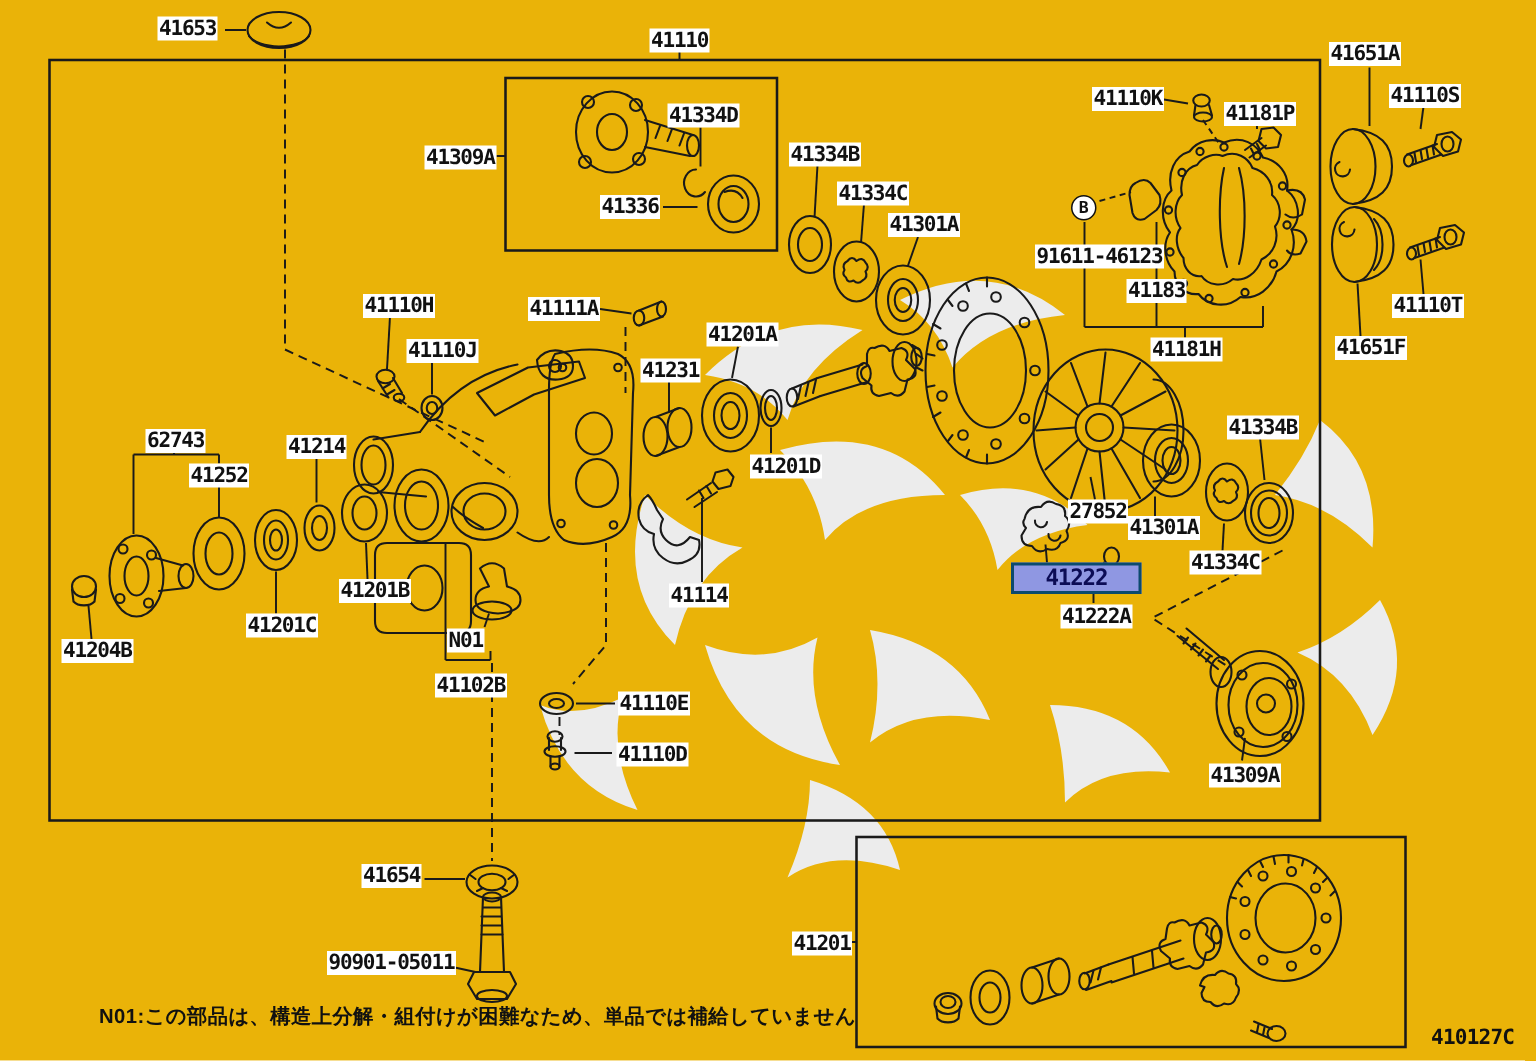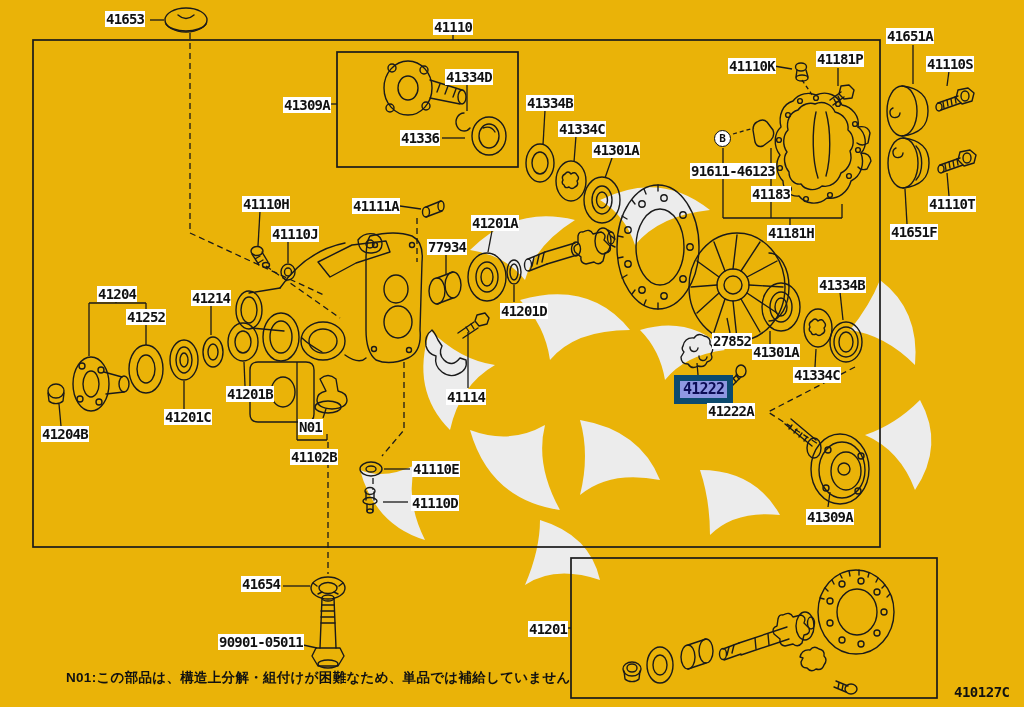--- a/index.html
+++ b/index.html
@@ -1,21 +1,21 @@
 <!DOCTYPE html>
 <html><head>
 <meta charset="utf-8">
 <style>
   html,body{margin:0;padding:0;background:#fff;}
   .stage{position:relative;width:1024px;height:707px;background:#eab308;overflow:hidden;
          font-family:"DejaVu Sans Mono",monospace;}
   svg.art{position:absolute;left:0;top:0;}
   .lbl{position:absolute;font:bold 14px/16px "DejaVu Sans Mono",monospace;
        letter-spacing:-0.8px;color:#111;background:#fff;padding:0 1px;white-space:nowrap;}
-  .lbl.hl{background:#8f97e2;border:6px solid #0c4a6e;color:#0c0c55;padding:0 3px;
+  .lbl.hl{background:#8f97e2;border:2px solid #0c4a6e;color:#0c0c55;padding:0 21px;
           font-size:15px;line-height:17px;}
   .b-callout{position:absolute;width:15px;height:15px;border:1.7px solid #111;border-radius:50%;
        text-align:center;font:bold 11px/15px "DejaVu Sans Mono",monospace;color:#111;background:#fff;}
   .note{position:absolute;font:bold 13.5px/16px "Liberation Sans",sans-serif;color:#111;
         letter-spacing:0.3px;white-space:nowrap;padding-left:33px;}
   .code{position:absolute;font:bold 14px/16px "DejaVu Sans Mono",monospace;color:#111;
         letter-spacing:-0.5px;}
 </style>
 </head>
 <body>
@@ -422,38 +422,38 @@
       <ellipse cx="851" cy="689" rx="6" ry="5"></ellipse>
     </g>
   </g>
 </svg>
 
   <div class="lbl" style="left:105px;top:11px">41653</div>
   <div class="lbl" style="left:433px;top:19px">41110</div>
   <div class="lbl" style="left:886px;top:28px">41651A</div>
   <div class="lbl" style="left:926px;top:56px">41110S</div>
   <div class="lbl" style="left:728px;top:58px">41110K</div>
-  <div class="lbl" style="left:816px;top:51px">41181P</div>
+  <div class="lbl" style="left:816px;top:68px">41181P</div>
   <div class="lbl" style="left:445px;top:69px">41334D</div>
   <div class="lbl" style="left:283px;top:97px">41309A</div>
   <div class="lbl" style="left:526px;top:95px">41334B</div>
   <div class="lbl" style="left:558px;top:121px">41334C</div>
   <div class="lbl" style="left:400px;top:130px">41336</div>
   <div class="lbl" style="left:592px;top:142px">41301A</div>
   <div class="lbl" style="left:690px;top:163px">91611-46123</div>
   <div class="lbl" style="left:751px;top:186px">41183</div>
   <div class="lbl" style="left:767px;top:225px">41181H</div>
   <div class="lbl" style="left:928px;top:196px">41110T</div>
   <div class="lbl" style="left:890px;top:224px">41651F</div>
   <div class="lbl" style="left:242px;top:196px">41110H</div>
   <div class="lbl" style="left:352px;top:198px">41111A</div>
   <div class="lbl" style="left:271px;top:226px">41110J</div>
   <div class="lbl" style="left:471px;top:215px">41201A</div>
-  <div class="lbl" style="left:427px;top:239px">77934</div>
-  <div class="lbl" style="left:97px;top:286px">41204</div>
+  <div class="lbl" style="left:427px;top:239px">41231</div>
+  <div class="lbl" style="left:97px;top:286px">62743</div>
   <div class="lbl" style="left:191px;top:290px">41214</div>
   <div class="lbl" style="left:126px;top:309px">41252</div>
   <div class="lbl" style="left:500px;top:303px">41201D</div>
   <div class="lbl" style="left:818px;top:277px">41334B</div>
   <div class="lbl" style="left:712px;top:333px">27852</div>
   <div class="lbl" style="left:752px;top:344px">41301A</div>
   <div class="lbl" style="left:793px;top:367px">41334C</div>
   <div class="lbl hl" style="left:674px;top:375px">41222</div>
   <div class="lbl" style="left:707px;top:403px">41222A</div>
   <div class="lbl" style="left:226px;top:386px">41201B</div>

